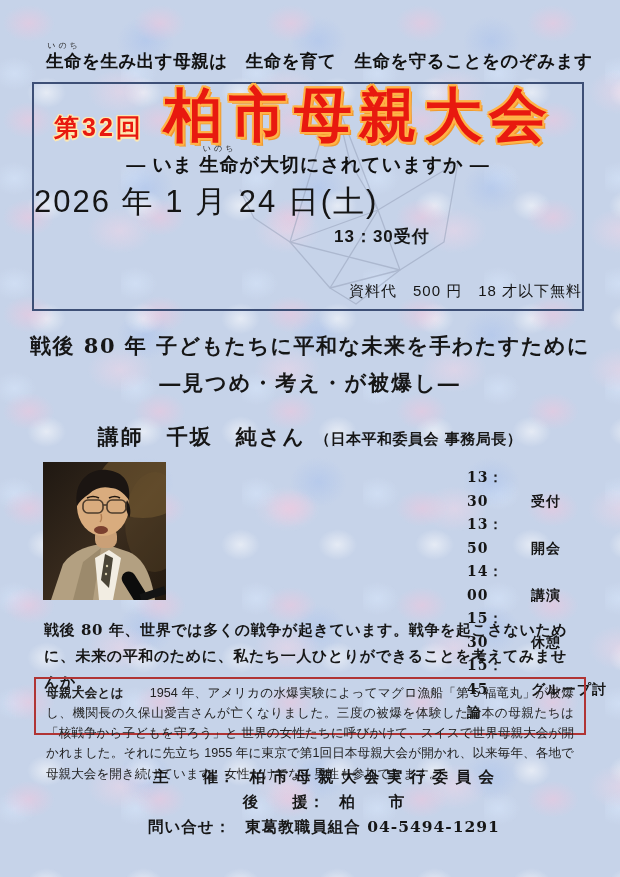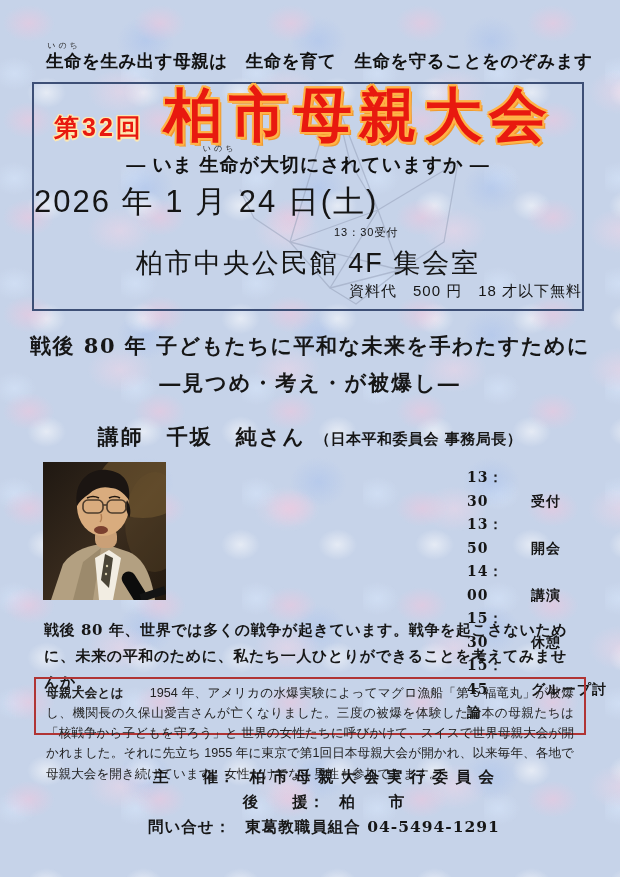--- a/index.html
+++ b/index.html
@@ -72,21 +72,21 @@
   .subtitle{
     left:0;top:68px;width:100%;text-align:center;
     font-size:19px;font-weight:700;letter-spacing:1px;color:#111;
   }
   .event-date{
     left:0;top:97px;width:100%;
     font-size:31px;font-weight:400;letter-spacing:2px;color:#151515;
   }
   .reception{
     left:300px;top:141px;
-    font-size:11px;font-weight:400;color:#151515;letter-spacing:1px;
+    font-size:17px;font-weight:700;color:#151515;letter-spacing:1px;
   }
   .venue{
     left:0;top:161px;width:100%;text-align:center;
     font-size:27px;font-weight:400;letter-spacing:2px;color:#151515;
   }
   .fee{
     left:0;top:198px;width:100%;text-align:right;
     font-size:15px;font-weight:400;letter-spacing:1px;color:#151515;
   }
   
@@ -149,21 +149,20 @@
 
     <div class="abs edition">第32回</div>
     <div class="abs main-title">柏市母親大会</div>
 
     <div class="abs subtitle">
       <span>― いま </span><span class="ruby"><span class="rt">いのち</span><span>生命</span></span><span>が大切にされていますか ―</span>
     </div>
 
     <div class="abs event-date">2026 年 1 月 24 日(土)</div>
     <div class="abs reception">13：30受付</div>
-    <div class="abs venue">柏市中央公民館 4F 集会室</div>
     <div class="abs fee">資料代　500 円　18 才以下無料</div>
   </div>
 
   <div class="abs brush slogan1">戦後 80 年 子どもたちに平和な未来を手わたすために</div>
   <div class="abs brush slogan2">―見つめ・考え・が被爆し―</div>
 
   <div class="abs brush lecturer">
     <span>講師　千坂　純さん </span><span class="affil">（日本平和委員会 事務局長）</span>
   </div>
 

